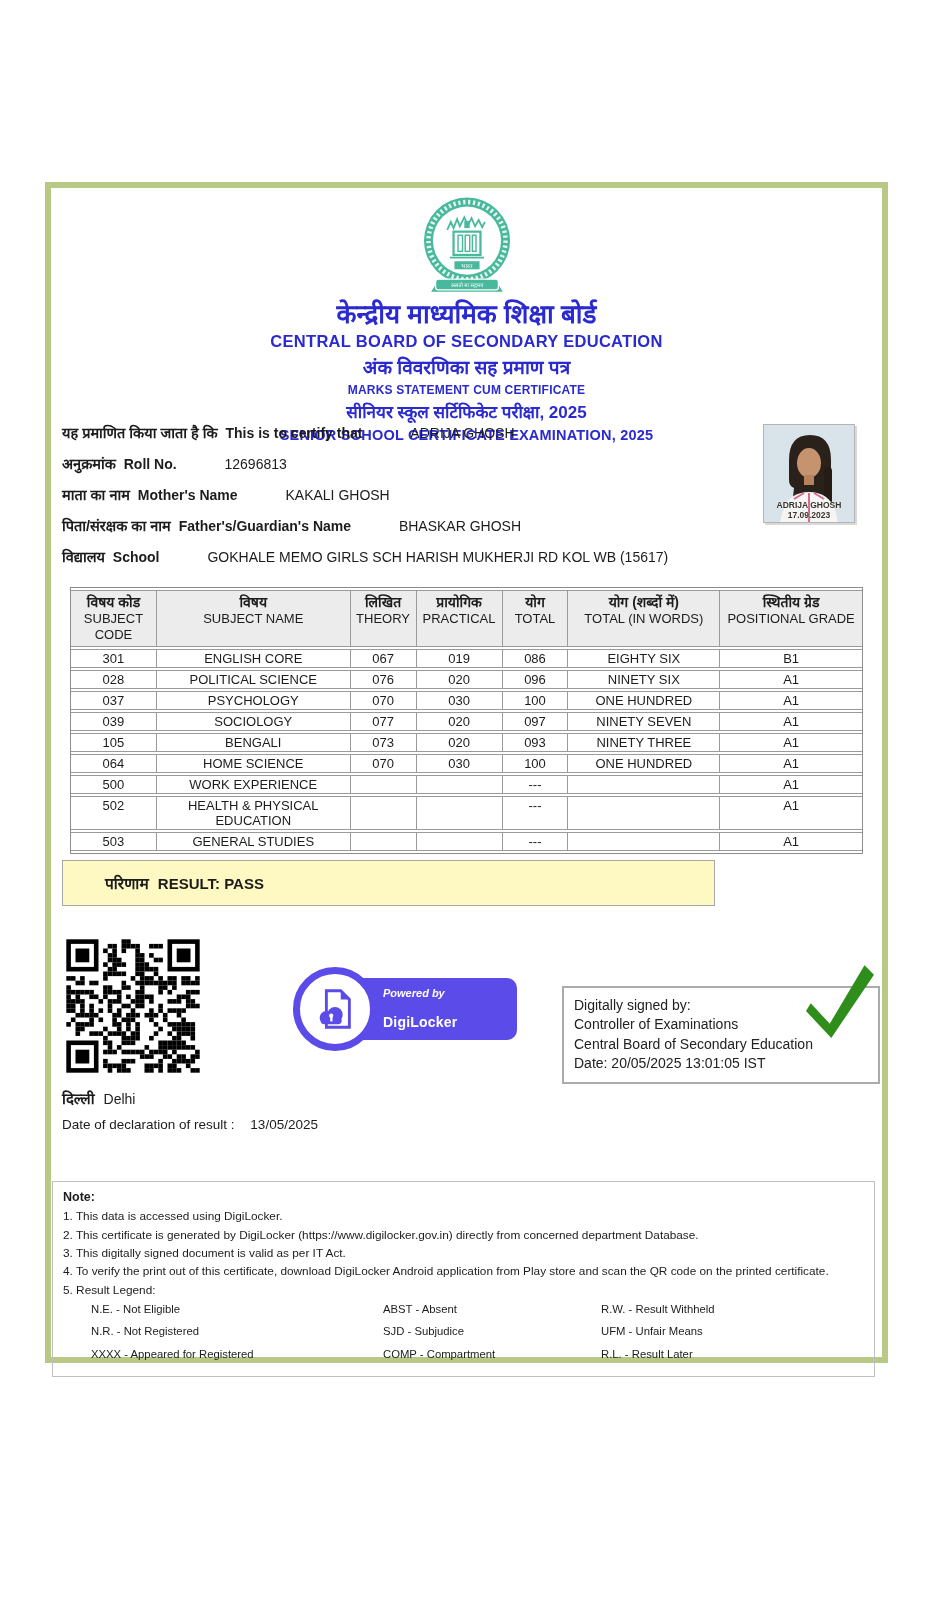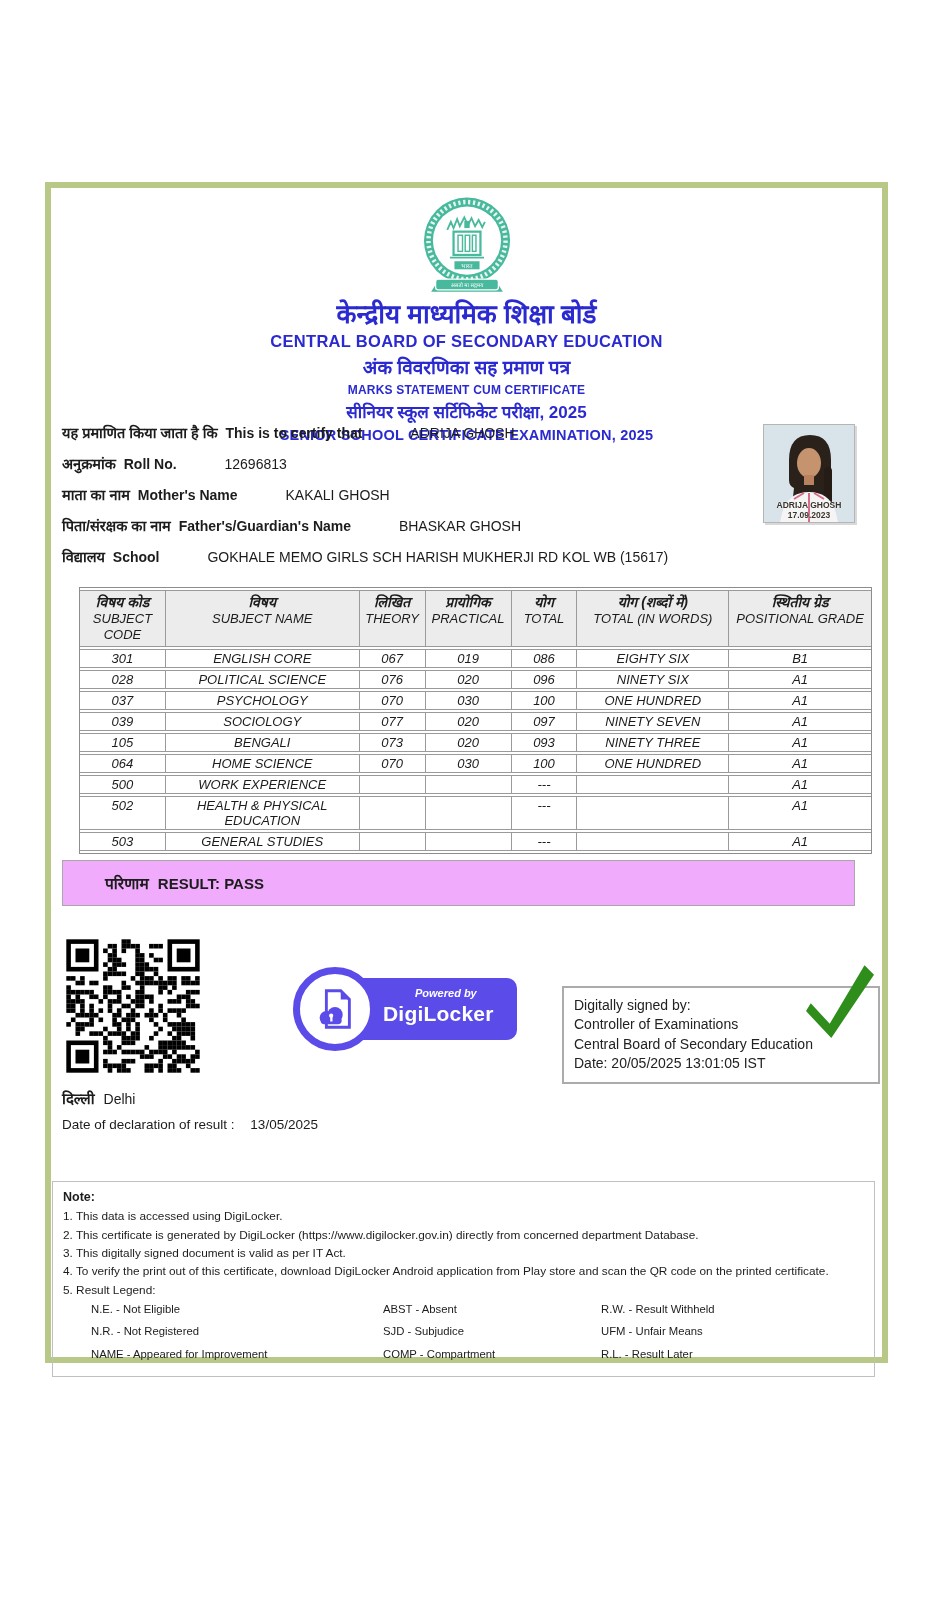--- a/index.html
+++ b/index.html
@@ -27,43 +27,43 @@
   .info-row .val { font-weight:400; margin-left:44px; }
 
   
   .photo { position:absolute; left:712px; top:236px; width:92px; height:99px;
     border:1px solid #b5b5b5; box-shadow:2px 2px 0 #d9d9d9; overflow:hidden; }
   .photo-caption { position:absolute; bottom:1px; left:0; width:100%; text-align:center;
     font-size:8.5px; font-weight:700; color:#3c342c; line-height:1.15;
     text-shadow:0 0 2px rgba(255,255,255,.8); }
 
   
-  .marks-table { position:absolute; left:28px; top:399px; width:793px;font-style:italic; }
+  .marks-table { position:absolute; left:19px; top:399px; width:793px; }
   table { width:100%; border-collapse:separate; border-spacing:0 2px; border:1px solid #8d8d8d; }
   th { background:#ececec; border-top:1px solid #9a9a9a; border-bottom:1px solid #9a9a9a;
     font-weight:400; font-size:13px; line-height:1.22; padding:3px 2px; vertical-align:top; }
   th .h-hi { font-weight:700; font-size:14px; }
   td { border-top:1px solid #9a9a9a; border-bottom:1px solid #9a9a9a;
     font-size:13px; padding:1px 5px; height:19px; vertical-align:top; background:#fff; }
   th + th, td + td { border-left:1px solid #9a9a9a; }
   .col0,.col2,.col3,.col4,.col6 { text-align:center; }
   .col1,.col5 { text-align:center; }
 
-  .result-band { position:absolute; left:11px; top:672px; width:793px; height:46px;
-    background:#f0abfc; border:1px solid #a8a8a8; line-height:46px; padding-left:42px;
+  .result-band { position:absolute; left:11px; top:672px; width:653px; height:46px;
+    background:#fef9c3; border:1px solid #a8a8a8; line-height:46px; padding-left:42px;
     font-size:15px; font-weight:700; }
   .result-band .hi { font-size:15.5px; margin-right:5px; }
 
   
   .qr { position:absolute; left:12px; top:748px; width:140px; height:140px; background:#fff; }
   .dl-badge { position:absolute; left:242px; top:779px; width:224px; height:84px; }
   .dl-pill { position:absolute; left:56px; top:11px; width:168px; height:62px;
     background:#5b4be9; border-radius:10px; padding:9px 0 0 34px; }
-  .dl-powered { font-style:italic; font-size:11px; font-weight:600; color:#fff;margin-left:32px; }
-  .dl-brand { font-size:21px; font-weight:700; color:#fff; letter-spacing:.2px; margin-top:3px; }
+  .dl-powered { font-style:italic; font-size:11px; font-weight:600; color:#fff; }
+  .dl-brand { font-size:14px; font-weight:700; color:#fff; letter-spacing:.2px; margin-top:15px; }
   .dl-circle { position:absolute; left:0; top:0; width:84px; height:84px; border-radius:50%;
     background:#fff; border:7px solid #5b4be9; display:flex; align-items:center; justify-content:center; }
 
   .sig-box { position:absolute; left:511px; top:798px; width:318px; height:98px;
     border:2px solid #ababab; padding:8px 10px; font-size:14px; line-height:1.38; color:#222; }
   .sig-check { position:absolute; right:4px; top:-28px; }
 
   .place-line { position:absolute; left:11px; top:900px; font-size:14px; }
   .place-line .hi { font-weight:700; font-size:15px; }
   .place-line .en { margin-left:5px; }
@@ -686,21 +686,21 @@
             <div class="legend-cell">N.E. - Not Eligible</div>
             <div class="legend-cell">ABST - Absent</div>
             <div class="legend-cell">R.W. - Result Withheld</div>
           </div>
           <div class="legend-row">
             <div class="legend-cell">N.R. - Not Registered</div>
             <div class="legend-cell">SJD - Subjudice</div>
             <div class="legend-cell">UFM - Unfair Means</div>
           </div>
           <div class="legend-row">
-            <div class="legend-cell">NAME - Appeared for Improvement</div>
+            <div class="legend-cell">XXXX - Appeared for Registered</div>
             <div class="legend-cell">COMP - Compartment</div>
             <div class="legend-cell">R.L. - Result Later</div>
           </div>
         </div>
     </div>
 
   </div>
 </div>
 
 </body></html>

